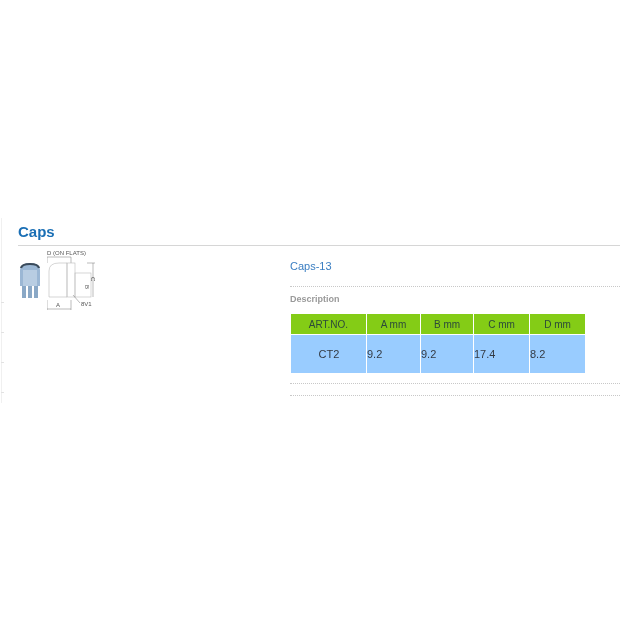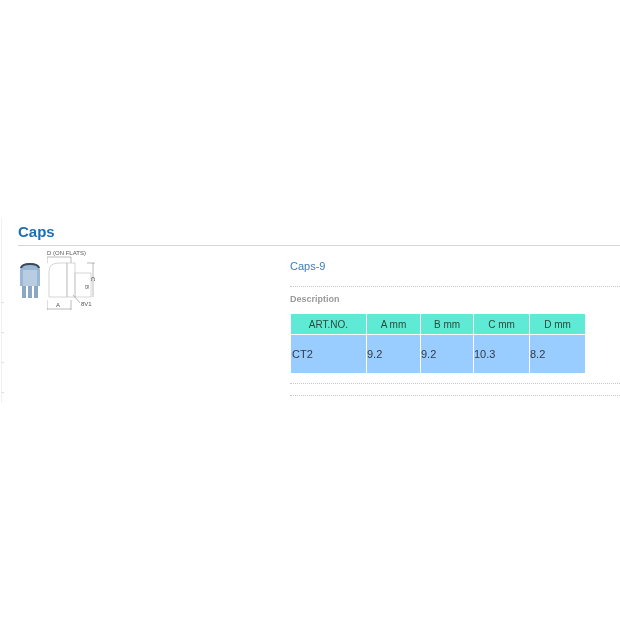--- a/index.html
+++ b/index.html
@@ -9,25 +9,25 @@
   .left-tick { position:absolute; left:1px; width:3px; height:1px; background:#e2e2e2; }
   .title { position:absolute; left:18px; top:223px; font-size:15px; font-weight:bold; color:#1a6fb5; }
   .title-rule { position:absolute; left:18px; top:245px; width:602px; height:1px; background:#d6d6d6; }
   .product-thumb { position:absolute; left:18px; top:262px; width:24px; height:38px; }
   .diagram { position:absolute; left:47px; top:249px; width:52px; height:62px; }
   .diagram-text { font-family:"Liberation Sans", sans-serif; font-size:6px; fill:#555; }
   .product-name { position:absolute; left:290px; top:260px; font-size:11px; color:#3a7ec2; }
   .dash { position:absolute; left:290px; width:330px; height:0; border-top:1px dotted #c8c8c8; }
   .desc-label { position:absolute; left:290px; top:294px; font-size:9px; color:#9a9a9a;font-weight:bold; }
   table.spec { position:absolute; left:290px; top:313px; border-collapse:collapse; }
-  table.spec th { background:#5eead4; color:#2c4a3a; font-weight:normal; font-size:10px;
+  table.spec th { background:#84cc16; color:#2c4a3a; font-weight:normal; font-size:10px;
                   height:20px; padding:0; text-align:center; border:1px solid #ffffff; }
   table.spec td { background:#99ccff; color:#333a44; font-size:11px; height:38px; padding:0;
                   text-align:left; border:1px solid #ffffff; }
-  table.spec td.left { text-align:left; padding-left:1px;margin-left:18px; }
+  table.spec td.left { text-align:center; padding-left:1px;margin-left:18px; }
 </style>
 </head>
 <body>
 
 <div class="left-rule"></div>
 <div class="left-tick" style="top:302px"></div>
 <div class="left-tick" style="top:332px"></div>
 <div class="left-tick" style="top:362px"></div>
 <div class="left-tick" style="top:392px"></div>
 
@@ -56,39 +56,39 @@
   <text class="diagram-text" x="38" y="36" transform="rotate(90 38 36)">B</text>
   <text class="diagram-text" x="44" y="28" transform="rotate(90 44 28)">C</text>
   <line x1="0" y1="51" x2="0" y2="61" stroke="#777" stroke-width="0.5"></line>
   <line x1="24" y1="51" x2="24" y2="61" stroke="#777" stroke-width="0.5"></line>
   <line x1="0" y1="60" x2="24" y2="60" stroke="#777" stroke-width="0.5"></line>
   <text class="diagram-text" x="9" y="58">A</text>
   <line x1="26" y1="46" x2="33" y2="54" stroke="#777" stroke-width="0.5"></line>
   <text class="diagram-text" x="34" y="57">8V1</text>
 </svg>
 
-<div class="product-name">Caps-9</div>
+<div class="product-name">Caps-13</div>
 <div class="dash" style="top:286px"></div>
 <div class="desc-label">Description</div>
 
 <table class="spec">
   <thead>
     <tr>
       <th style="width:75px">ART.NO.</th>
       <th style="width:53px">A mm</th>
       <th style="width:52px">B mm</th>
       <th style="width:55px">C mm</th>
       <th style="width:55px">D mm</th>
     </tr>
   </thead>
   <tbody>
     <tr>
       <td class="left">CT2</td>
       <td>9.2</td>
       <td>9.2</td>
-      <td>10.3</td>
+      <td>17.4</td>
       <td>8.2</td>
     </tr>
   </tbody>
 </table>
 
 <div class="dash" style="top:383px"></div>
 <div class="dash" style="top:395px"></div>
 
 </body></html>

